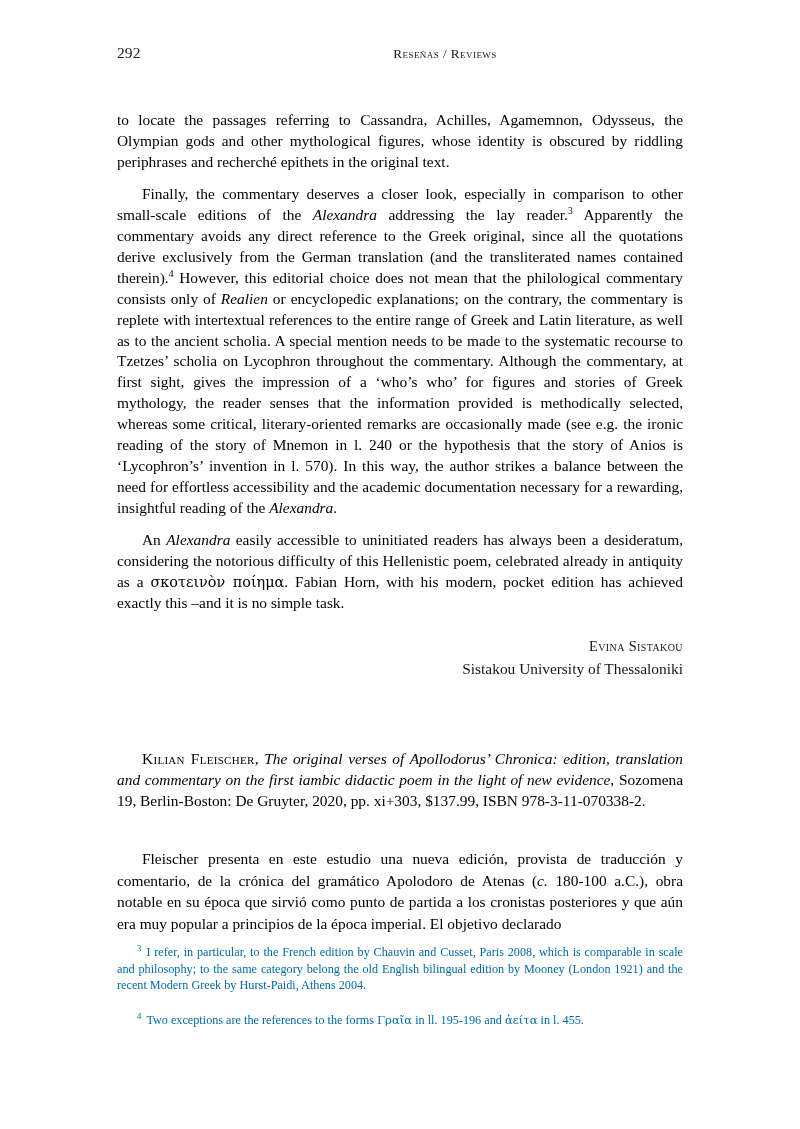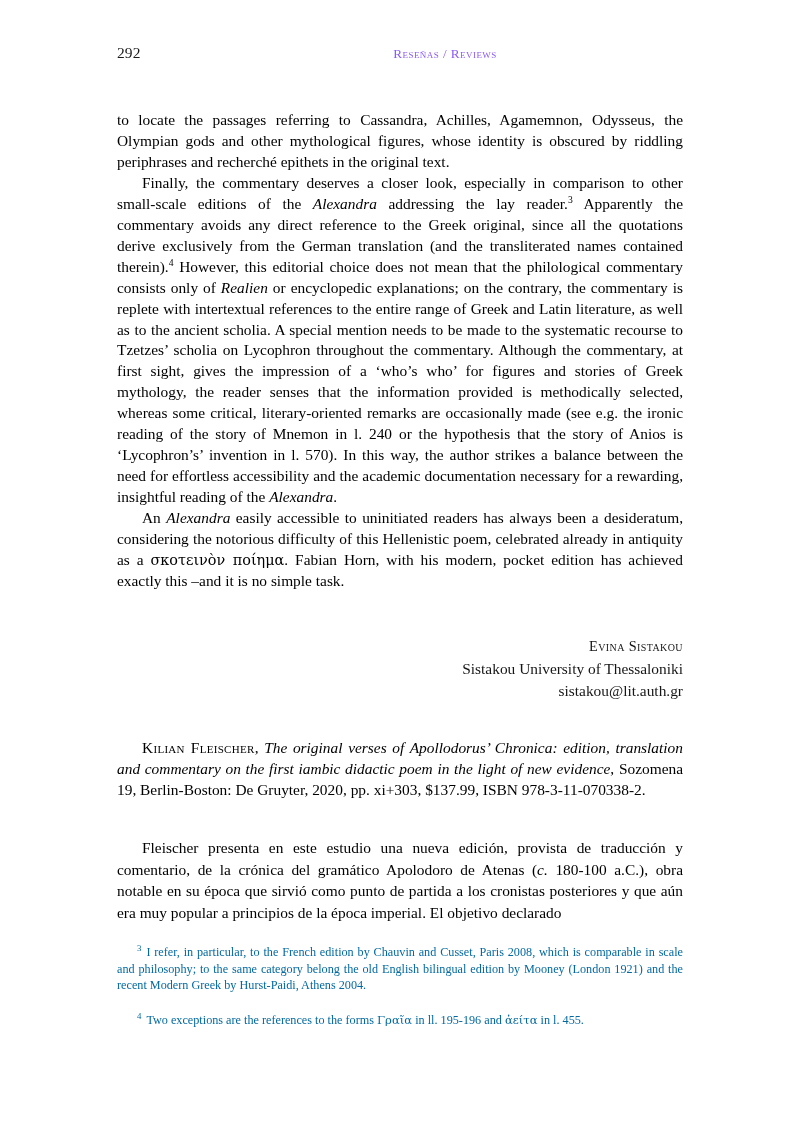--- a/index.html
+++ b/index.html
@@ -41,21 +41,21 @@
   }
   .head-title {
     position: absolute;
     left: 0;
     right: 0;
     top: 2px;
     text-align: center;
     font-size: 13.2px;
     font-variant: small-caps;
     letter-spacing: 0.45px;
-    color: #8b5cf6;
+    color: #0f172a;
     text-indent: 90px;
   }
 
   
   .column {
     position: absolute;
     left: 117px;
     top: 110px;
     width: 566px;
   }
@@ -64,20 +64,21 @@
     margin: 0;
     font-size: 15.4px;
     line-height: 20.95px;
     text-align: justify;
     text-justify: inter-word;
     hyphens: none;
     color: #000000;
   }
   p.indent {
     text-indent: 25px;
+    margin-top: 11px;
   }
   .it { font-style: italic; }
   .sc {
     font-variant: small-caps;
     letter-spacing: 0.3px;
   }
   sup.fn {
     font-size: 9.6px;
     vertical-align: super;
     line-height: 0;
@@ -173,21 +174,20 @@
 
   <div class="column">
     <p class="body-par"><span>to locate the passages referring to Cassandra, Achilles, Agamemnon, Odysseus, the Olympian gods and other mythological figures, whose identity is obscured by riddling periphrases and recherché epithets in the original text.</span></p>
     <p class="body-par indent"><span>Finally, the commentary deserves a closer look, especially in comparison to other small-scale editions of the </span><em class="it">Alexandra</em><span> addressing the lay reader.</span><sup class="fn">3</sup><span> Apparently the commentary avoids any direct reference to the Greek original, since all the quotations derive exclusively from the German translation (and the transliterated names contained therein).</span><sup class="fn">4</sup><span> However, this editorial choice does not mean that the philological commentary consists only of </span><em class="it">Realien</em><span> or encyclopedic explanations; on the contrary, the commentary is replete with intertextual references to the entire range of Greek and Latin literature, as well as to the ancient scholia. A special mention needs to be made to the systematic recourse to Tzetzes’ scholia on Lycophron throughout the commentary. Although the commentary, at first sight, gives the impression of a ‘who’s who’ for figures and stories of Greek mythology, the reader senses that the information provided is methodically selected, whereas some critical, literary-oriented remarks are occasionally made (see e.g. the ironic reading of the story of Mnemon in l. 240 or the hypothesis that the story of Anios is ‘Lycophron’s’ invention in l. 570). In this way, the author strikes a balance between the need for effortless accessibility and the academic documentation necessary for a rewarding, insightful reading of the </span><em class="it">Alexandra</em><span>.</span></p>
     <p class="body-par indent"><span>An </span><em class="it">Alexandra</em><span> easily accessible to uninitiated readers has always been a desideratum, considering the notorious difficulty of this Hellenistic poem, celebrated already in antiquity as a </span><span class="grk">σκοτεινὸν ποίημα</span><span>. Fabian Horn, with his modern, pocket edition has achieved exactly this –and it is no simple task.</span></p>
   </div>
 
   <div class="signature">
     <div class="name">Evina Sistakou</div>
     <div>Sistakou University of Thessaloniki</div>
-    <div>sistakou@lit.auth.gr</div>
   </div>
 
   <div class="citation">
     <p class="body-par indent"><span class="sc">Kilian Fleischer</span><span>, </span><em class="it">The original verses of Apollodorus’ Chronica: edition, translation and commentary on the first iambic didactic poem in the light of new evidence</em><span>, Sozomena 19, Berlin-Boston: De Gruyter, 2020, pp. xi+303, $137.99, ISBN 978-3-11-070338-2.</span></p>
   </div>
 
   <div class="review-body">
     <p class="body-par indent"><span>Fleischer presenta en este estudio una nueva edición, provista de traducción y comentario, de la crónica del gramático Apolodoro de Atenas (</span><em class="it">c.</em><span> 180-100 a.C.), obra notable en su época que sirvió como punto de partida a los cronistas posteriores y que aún era muy popular a principios de la época imperial. El objetivo declarado</span></p>
   </div>
 

